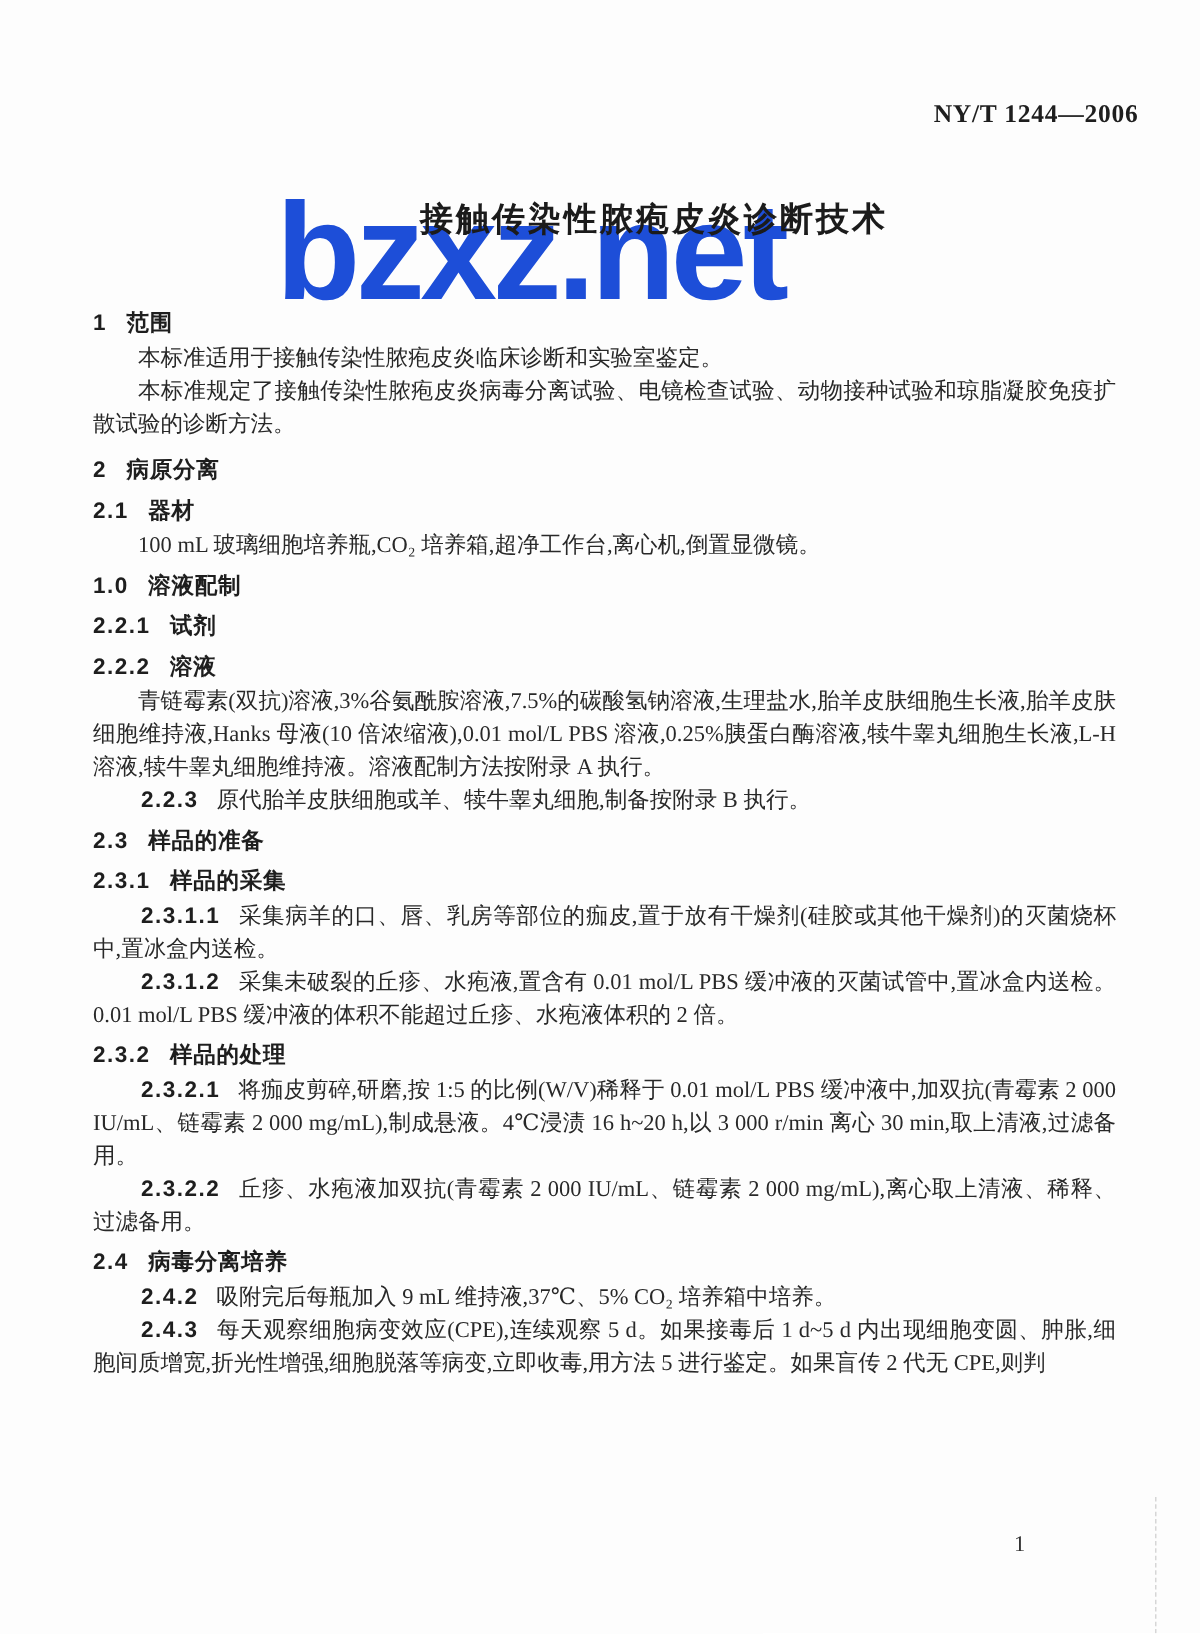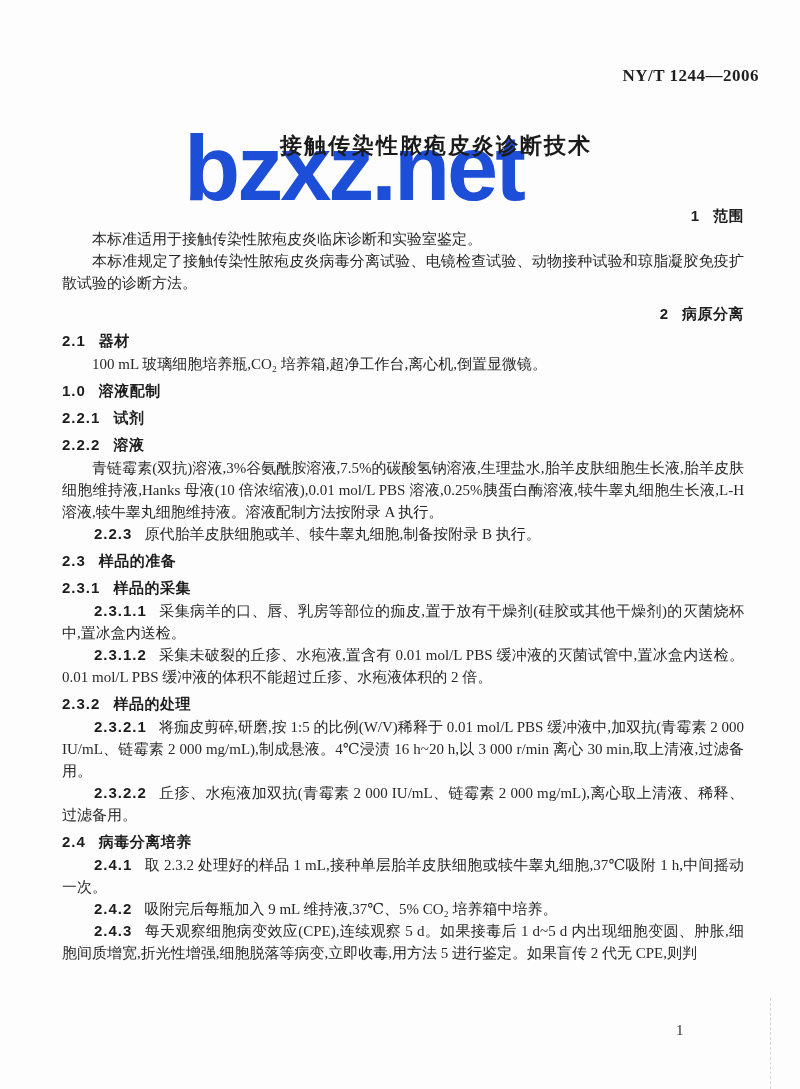--- a/index.html
+++ b/index.html
@@ -25,21 +25,21 @@
   }
   .content {
     position:absolute; top:196px; left:62px; right:56px; z-index:1;
     font-size:15px; line-height:22px; text-align:justify; color:#282828;
   }
   .h {
     font-family:"Liberation Sans","DejaVu Sans",sans-serif;
     font-weight:bold; font-size:15px; margin:5px 0 1px;
     letter-spacing:0.5px; color:#1e1e1e; text-align:left;
   }
-  .h.major {margin-top:9px;text-align:right;}
+  .h.major {margin-top:9px;}
   .h .num {margin-right:13px; letter-spacing:1px;}
   .p {margin:0; text-indent:2em;}
   .clause {margin:0;}
   .cnum {
     font-family:"Liberation Sans","DejaVu Sans",sans-serif;
     font-weight:bold; margin-right:12px; letter-spacing:1px; color:#1e1e1e;margin-left:32px;
   }
   .page-number {position:absolute; left:676px; top:1022px; z-index:1; font-size:15px; color:#333;}
   .scan-line {position:absolute; right:29px; top:998px; height:91px; width:0; border-left:1px dashed #d6d6d6; z-index:0;}
 </style>
@@ -84,21 +84,20 @@
     <p class="clause"><span class="cnum">2.3.1.2</span><span>采集未破裂的丘疹、水疱液,置含有 0.01 mol/L PBS 缓冲液的灭菌试管中,置冰盒内送检。0.01 mol/L PBS 缓冲液的体积不能超过丘疹、水疱液体积的 2 倍。</span></p>
 
     <h4 class="h"><span class="num">2.3.2</span><span>样品的处理</span></h4>
 
     <p class="clause"><span class="cnum">2.3.2.1</span><span>将痂皮剪碎,研磨,按 1:5 的比例(W/V)稀释于 0.01 mol/L PBS 缓冲液中,加双抗(青霉素 2 000 IU/mL、链霉素 2 000 mg/mL),制成悬液。4℃浸渍 16 h~20 h,以 3 000 r/min 离心 30 min,取上清液,过滤备用。</span></p>
 
     <p class="clause"><span class="cnum">2.3.2.2</span><span>丘疹、水疱液加双抗(青霉素 2 000 IU/mL、链霉素 2 000 mg/mL),离心取上清液、稀释、过滤备用。</span></p>
 
     <h3 class="h"><span class="num">2.4</span><span>病毒分离培养</span></h3>
 
-    <p class="clause"><span class="cnum">2.4.1</span><span>取 2.3.2 处理好的样品 1 mL,接种单层胎羊皮肤细胞或犊牛睾丸细胞,37℃吸附 1 h,中间摇动一次。</span></p>
 
     <p class="clause"><span class="cnum">2.4.2</span><span>吸附完后每瓶加入 9 mL 维持液,37℃、5% CO₂ 培养箱中培养。</span></p>
 
     <p class="clause"><span class="cnum">2.4.3</span><span>每天观察细胞病变效应(CPE),连续观察 5 d。如果接毒后 1 d~5 d 内出现细胞变圆、肿胀,细胞间质增宽,折光性增强,细胞脱落等病变,立即收毒,用方法 5 进行鉴定。如果盲传 2 代无 CPE,则判</span></p>
 
   </main>
 
   <div class="page-number">1</div>
 
 </div>

